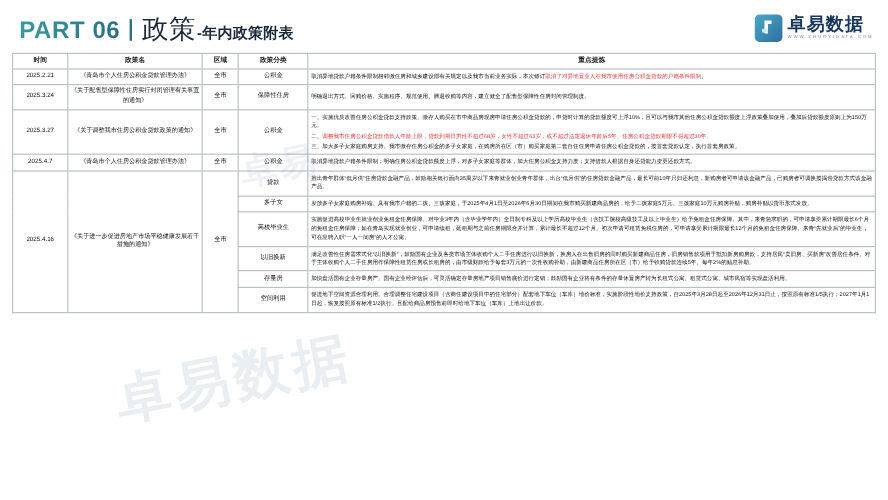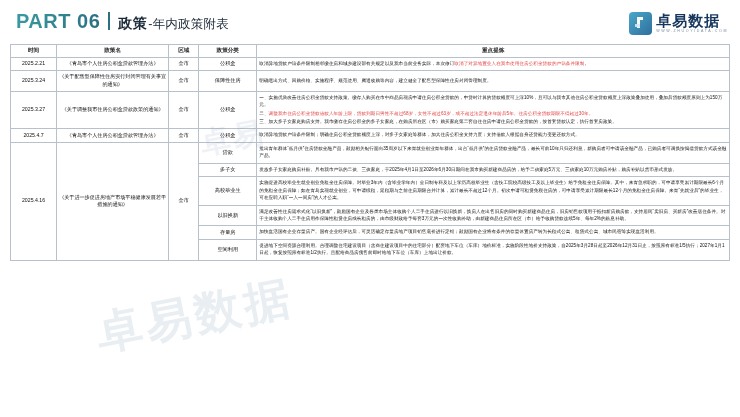--- a/index.html
+++ b/index.html
@@ -27,25 +27,25 @@
     color: #2e7f86;
     background: linear-gradient(90deg,#3a9aa0 0%,#2b6f82 100%);
     -webkit-background-clip: text; background-clip: text;
     -webkit-text-fill-color: transparent;
   }
   .title-bar {
     display: inline-block; width: 2px; height: 18px;
     background: #2b6f82; margin: 0 8px; transform: translateY(2px);
   }
   .title-main {
-    font-size: 14px; font-weight: bold; color: #1b2a38;
+    font-size: 22px; font-weight: normal; color: #1b2a38;
     letter-spacing: .5px;
   }
   .title-sub {
-    font-size: 12.5px; font-weight: normal; color: #1b2a38;
+    font-size: 12.5px; font-weight: bold; color: #1b2a38;
     letter-spacing: .2px; margin-left: 1px;
   }
 
   .logo { display: flex; align-items: center; gap: 4px; padding-top: 2px; }
   .logo-mark {
     position: relative; width: 23px; height: 23px;
     border-radius: 4px;
     background: linear-gradient(135deg,#4aa8c8 0%,#2f6f9e 100%);
     display:flex; align-items:center; justify-content:center;
   }

